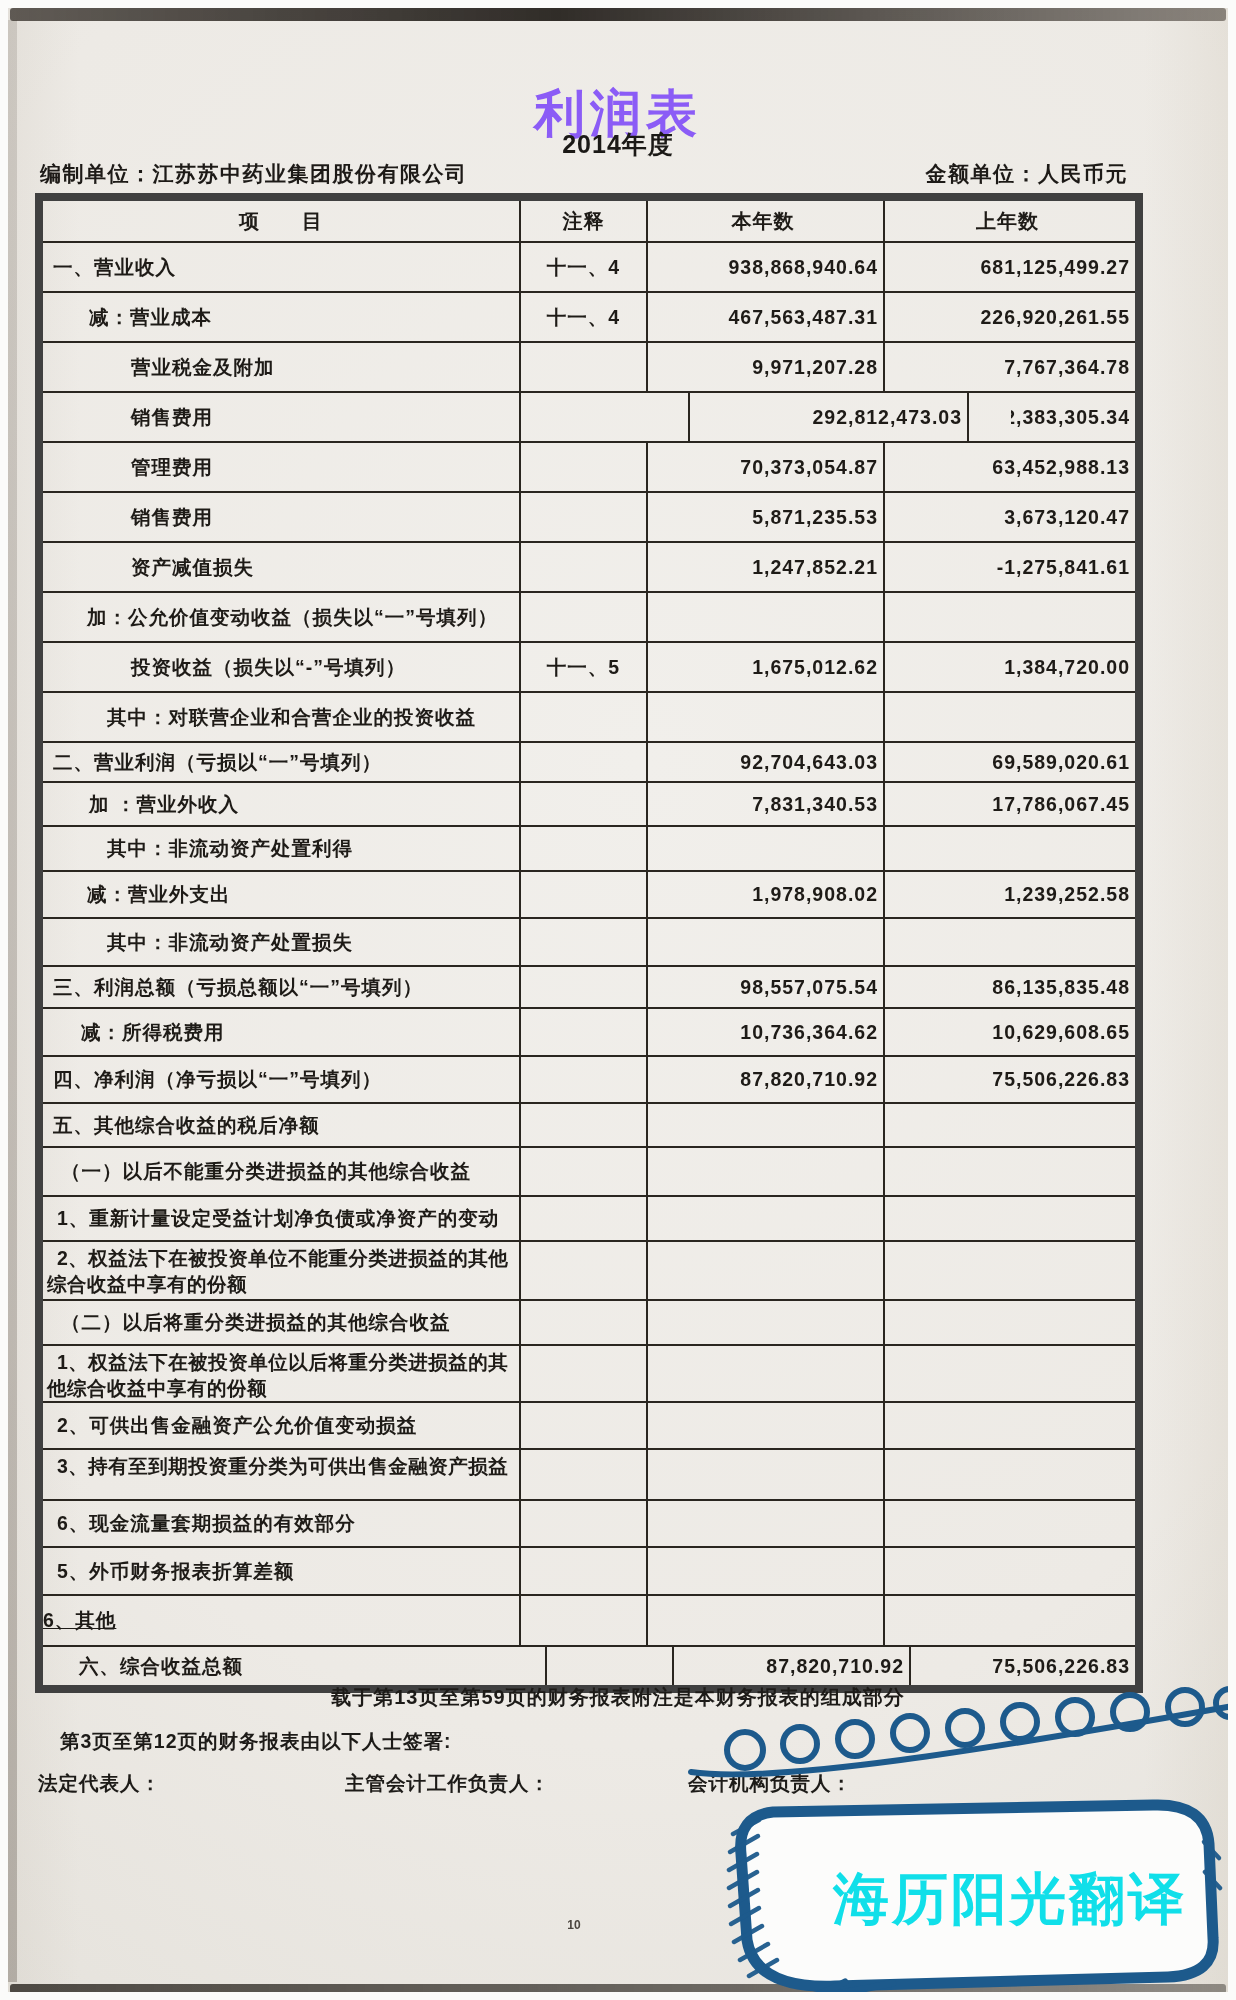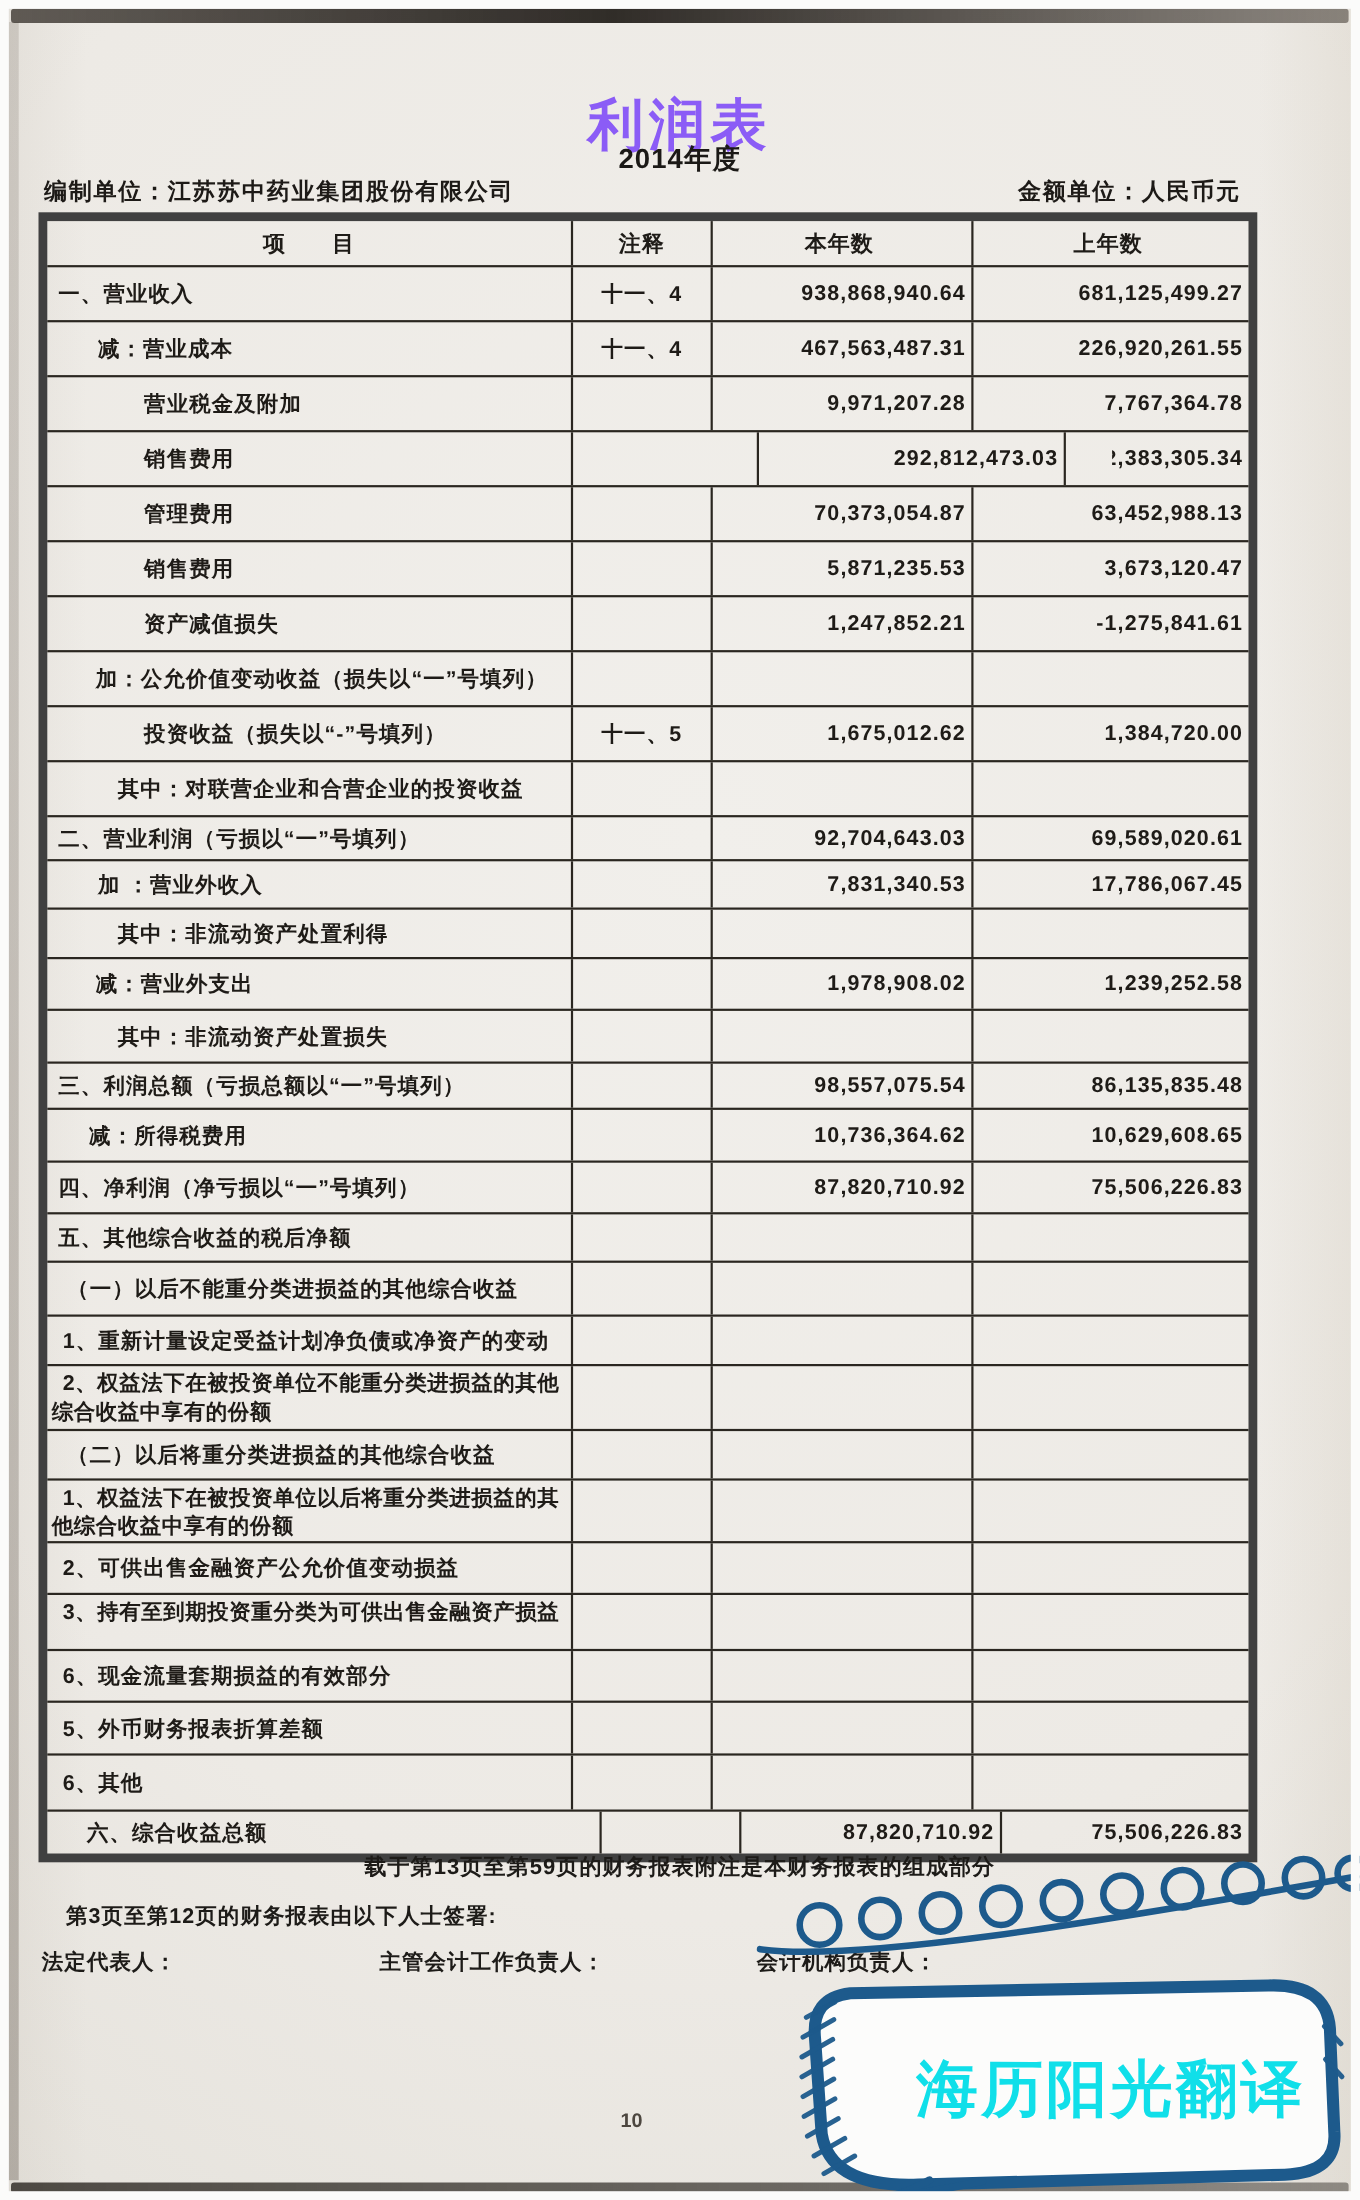--- a/index.html
+++ b/index.html
@@ -79,21 +79,21 @@
   .signline{
     position:absolute;top:1728px;left:60px;
     font-size:19.5px;font-weight:600;letter-spacing:1px;
   }
   .sig{position:absolute;top:1770px;font-size:19.5px;font-weight:600;letter-spacing:1px;}
   .sig1{left:38px;}
   .sig2{left:345px;}
   .sig3{left:688px;}
   .pagenum{
     position:absolute;top:1918px;left:552px;width:44px;text-align:center;
-    font-size:18px;color:#4c463f;font-weight:600;z-index:2;
+    font-size:12px;color:#4c463f;font-weight:600;z-index:2;
   }
   .stamp{
     position:absolute;left:685px;top:1672px;width:551px;height:328px;z-index:6;
   }
   .stamp-text{
     position:absolute;left:830px;top:1862px;width:360px;z-index:7;
     text-align:center;font-size:56px;font-weight:700;letter-spacing:3px;
   }
 </style>
 </head>
@@ -286,21 +286,21 @@
       <div class="c cur"></div>
       <div class="c prev"></div>
     </div>
     <div class="trow" style="height: 46px;">
       <div class="c item" style="padding-left: 14px;">5、外币财务报表折算差额</div>
       <div class="c note"></div>
       <div class="c cur"></div>
       <div class="c prev"></div>
     </div>
     <div class="trow" style="height: 49px;">
-      <div class="c item" style="padding-left: 14px;">6、其他</div>
+      <div class="c item" style=" text-decoration: underline;">6、其他</div>
       <div class="c note"></div>
       <div class="c cur"></div>
       <div class="c prev"></div>
     </div>
     <div class="trow boldrow" style="height: 38px;">
       <div class="c item" style="padding-left: 10px;">六、综合收益总额</div>
       <div class="c note"></div>
       <div class="c cur">87,820,710.92</div>
       <div class="c prev">75,506,226.83</div>
     </div>

